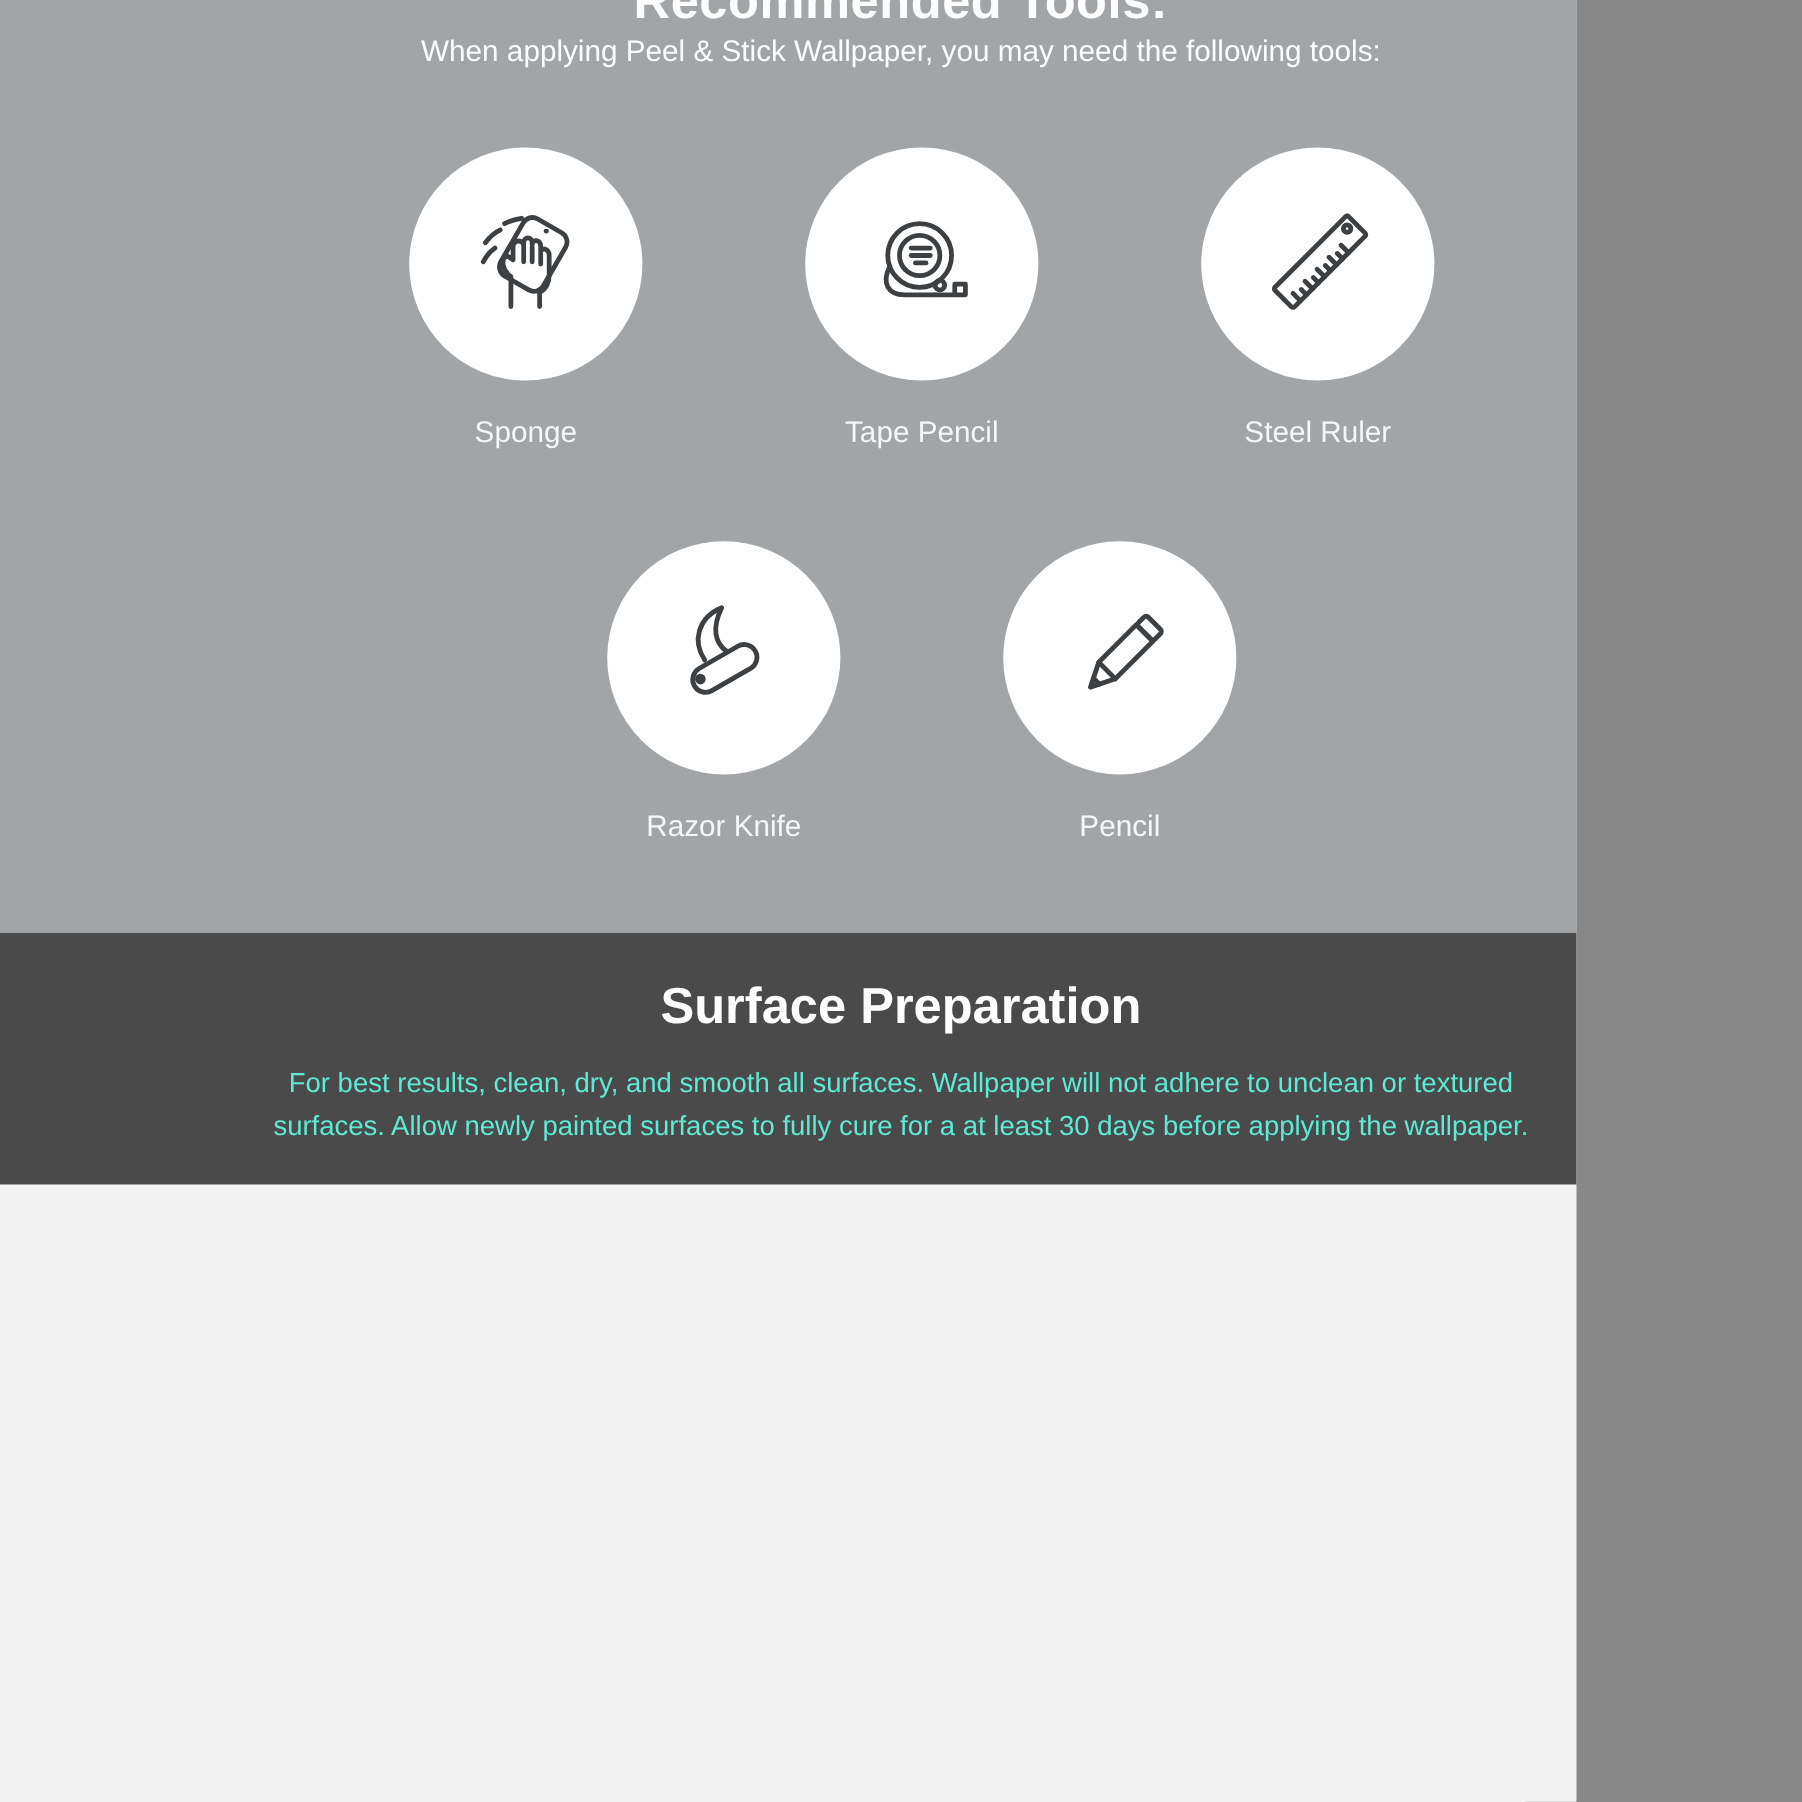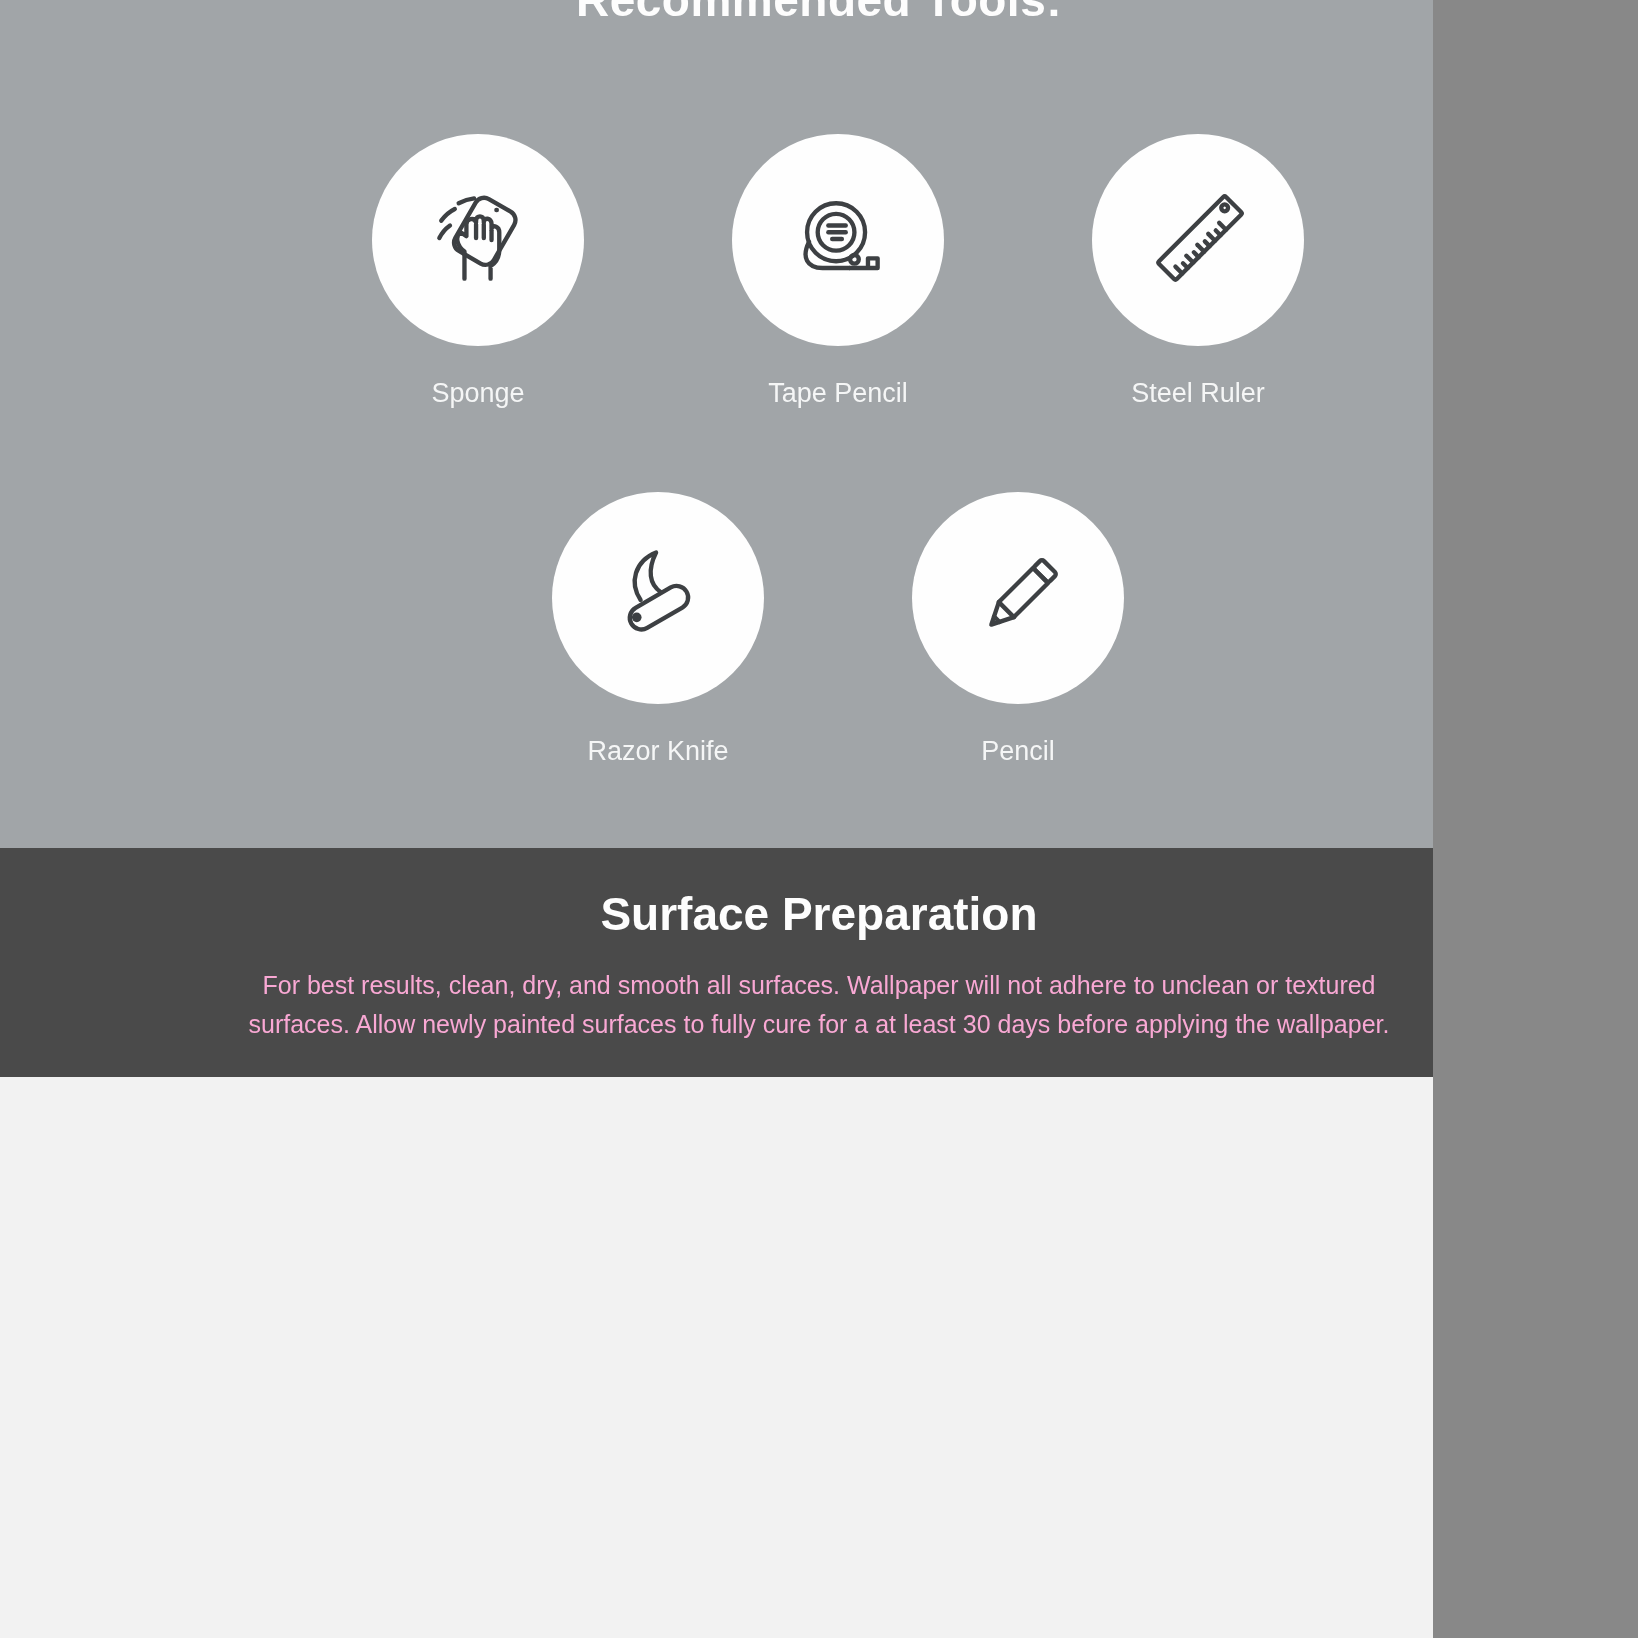--- a/index.html
+++ b/index.html
@@ -36,33 +36,34 @@
   .prep-section{
     position:absolute;left:0;top:848px;width:1638px;height:229px;
     background:#4a4a4a;text-align:center;color:#fff;
   }
   .prep-title{
     position:absolute;top:40px;left:0;width:100%;margin:0;
     font-size:46px;line-height:52px;font-weight:700;color:#fdfdfd;
   }
   .prep-desc{
     position:absolute;top:118px;left:149px;width:1340px;margin:0;
-    font-size:25px;line-height:39px;font-weight:400;color:#f9a8d4;
+    font-size:25px;line-height:39px;font-weight:400;color:#5eead4;
     white-space:pre-line;
   }
   
   .steps-section{position:absolute;left:0;top:1077px;width:1638px;height:561px;background:#f2f2f2;}
 </style>
 </head>
 <body>
 
 <div class="page">
 
   <section class="tools-section">
     <h1 class="tools-title">Recommended Tools:</h1>
+    <p class="tools-subtitle">When applying Peel &amp; Stick Wallpaper, you may need the following tools:</p>
 
     <div class="tool-row row1">
 
       <div class="tool">
         <div class="tool-circle">
           <svg class="ticon" width="116" height="116" viewBox="0 0 120 120">
             <path d="M20,58 Q24,50 31,45"></path>
             <path d="M22,40 Q28,32 36,28"></path>
             <path d="M40,22 Q48,18 56,17"></path>
             <path d="M79,29 h0.5"></path>

